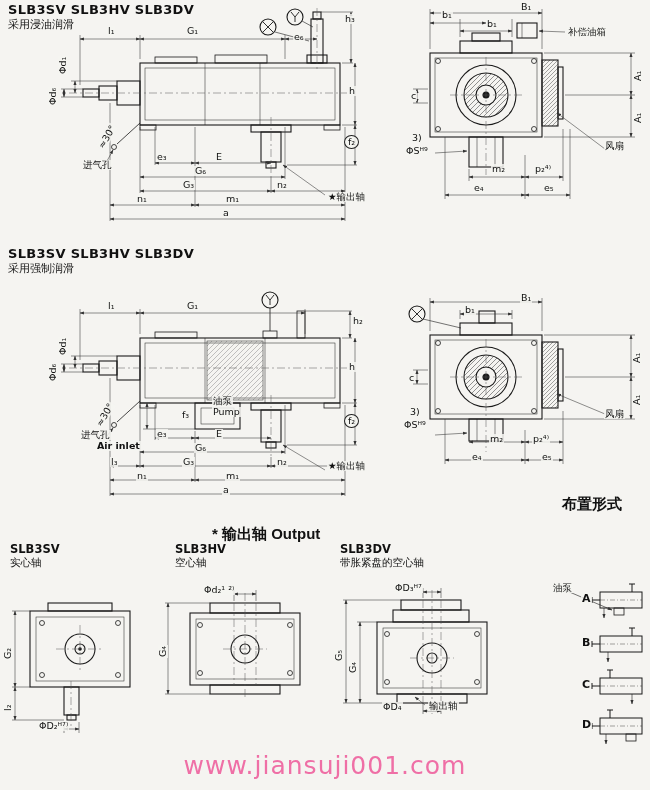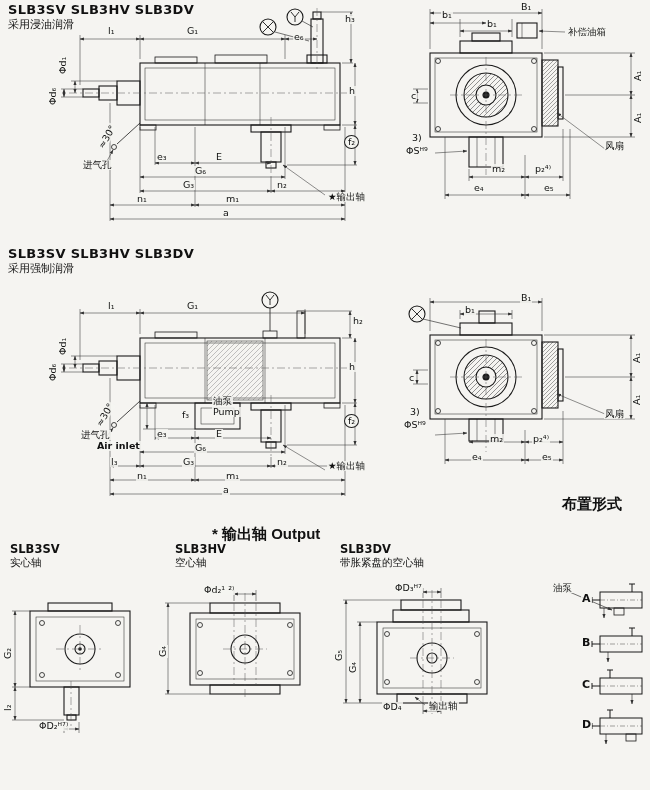--- a/index.html
+++ b/index.html
@@ -598,13 +598,14 @@
       <span class="dim-label" style="left: 348px; top: 674px; transform: rotate(-90deg); transform-origin: left top;">G₄</span>
       <span class="dim-label" style="left: 382px; top: 702px;">ΦD₄</span>
       <span class="dim-label" style="left: 428px; top: 701px;">输出轴</span>
       <span class="dim-label" style="left: 552px; top: 583px;">油泵</span>
       <span class="dim-label bold" style="left: 581px; top: 593px;">A</span>
       <span class="dim-label bold" style="left: 581px; top: 637px;">B</span>
       <span class="dim-label bold" style="left: 581px; top: 679px;">C</span>
       <span class="dim-label bold" style="left: 581px; top: 719px;">D</span>
     </div>
 
+  <div class="watermark" style="color: rgb(239, 111, 166);">www.jiansuji001.com</div>
 </div>
 
 </body></html>

